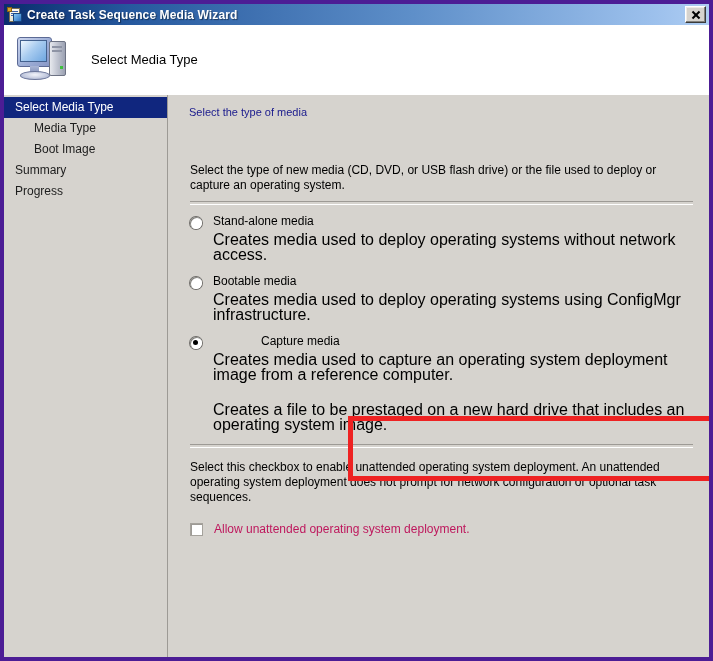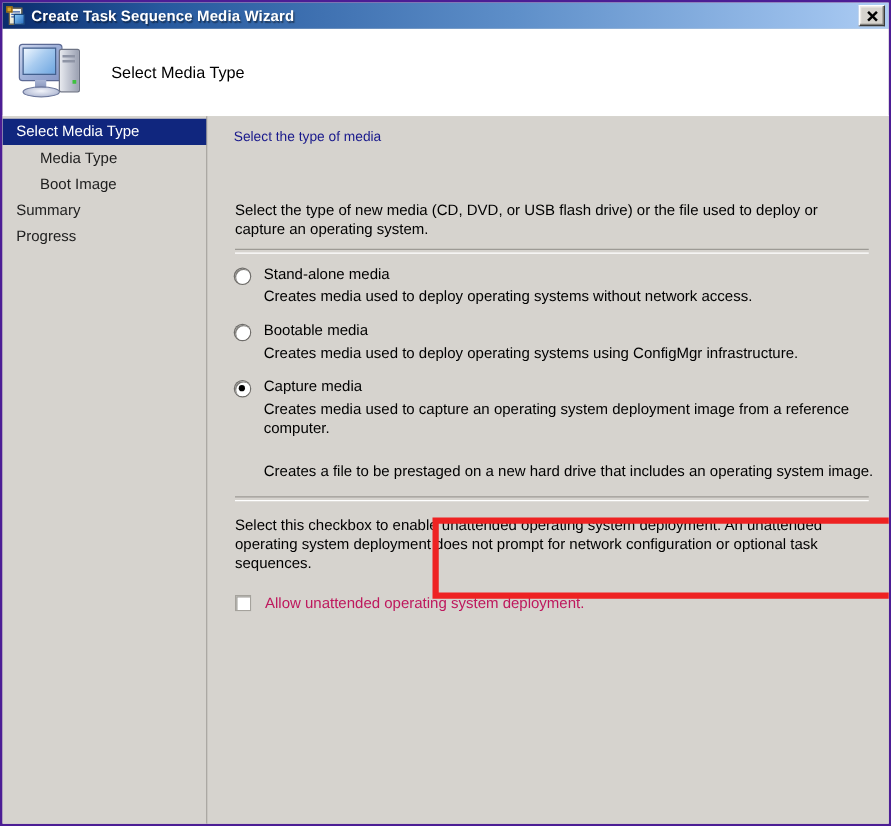--- a/index.html
+++ b/index.html
@@ -12,21 +12,21 @@
     height: 661px;
     font-family: "Liberation Sans", sans-serif;
     overflow: hidden;
   }
 
   .window {
     position: relative;
     width: 713px;
     height: 661px;
     box-sizing: border-box;
-    border: 2px solid #4c1d95;
+    border: 4px solid #4c1d95;
     background: #d6d3ce;
     overflow: hidden;
   }
 
   
   .titlebar {
     position: relative;
     height: 21px;
     background: linear-gradient(to right, #0a2c6d 0%, #26599e 18%, #5e8fc9 58%, #9cc0ec 92%, #aecdf3 100%);
     display: flex;
@@ -267,21 +267,21 @@
     border-radius: 50%;
     background: #000000;
   }
   .opt-label {
     font-size: 12px;
     color: #000000;
     margin-left: 11px;
     line-height: 15px;
   }
   .opt-desc {
-    font-size: 12px;
+    font-size: 16px;
     color: #000000;
     line-height: 15px;
     margin: 3px 0 12px 23px;
   }
 
   .opt-group.highlight {
     position: relative;
   }
   .red-box {
     position: absolute;
@@ -401,21 +401,21 @@
 
         <div class="opt-group">
           <div class="opt-row">
             <span class="radio"></span>
             <span class="opt-label">Bootable media</span>
           </div>
           <div class="opt-desc">Creates media used to deploy operating systems using ConfigMgr infrastructure.</div>
         </div>
 
         <div class="opt-group highlight">
-          <div class="opt-row" style="margin-top:6px;">
+          <div class="opt-row" style="margin-top:6px;gap:48px;">
             <span class="radio checked"></span>
             <span class="opt-label">Capture media</span>
           </div>
           <div class="opt-desc" style="margin-bottom:20px;">Creates media used to capture an operating system deployment image from a reference computer.</div>
         </div>
 
         <div class="opt-group">
           <div class="opt-desc">Creates a file to be prestaged on a new hard drive that includes an operating system image.</div>
         </div>
 

